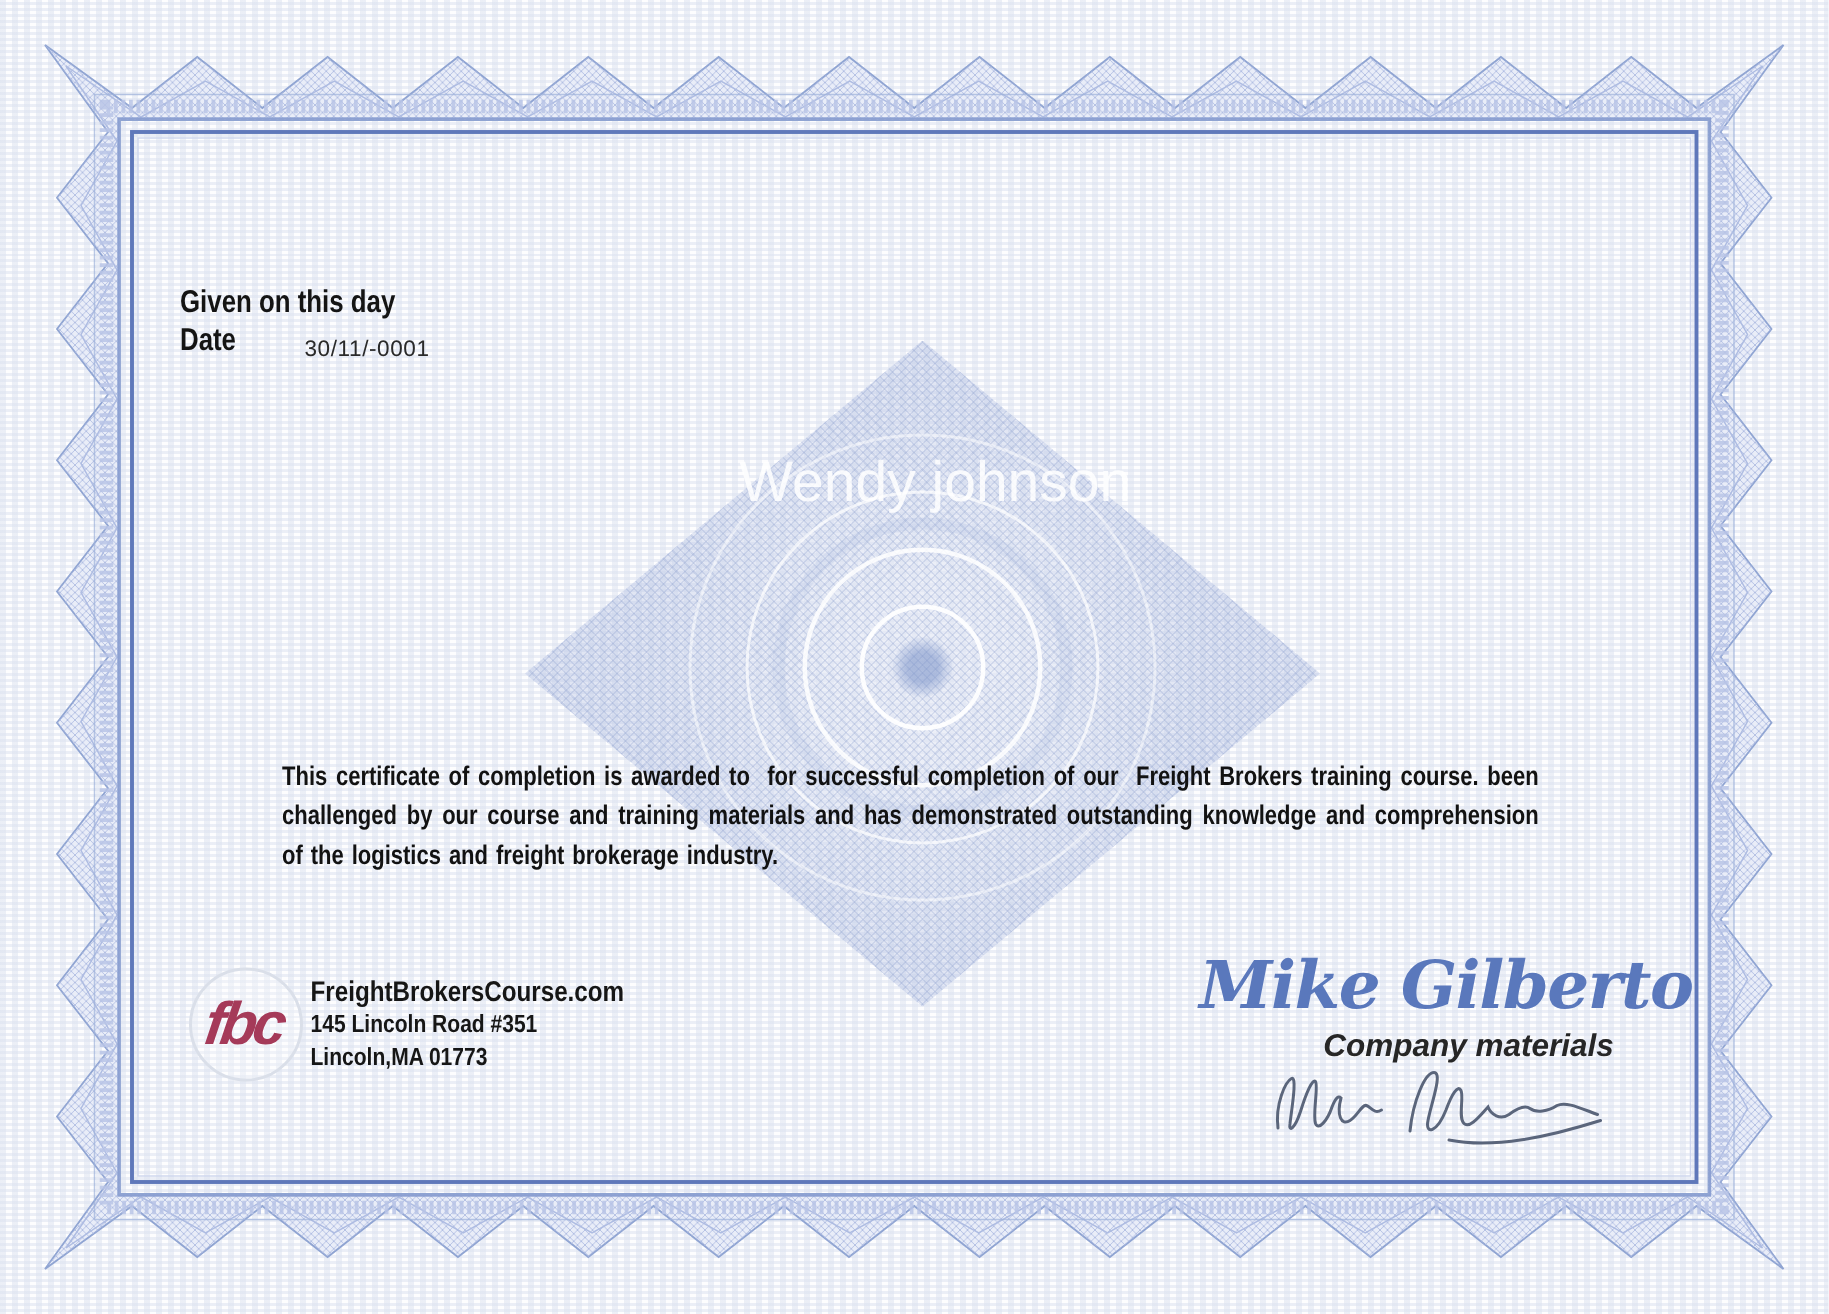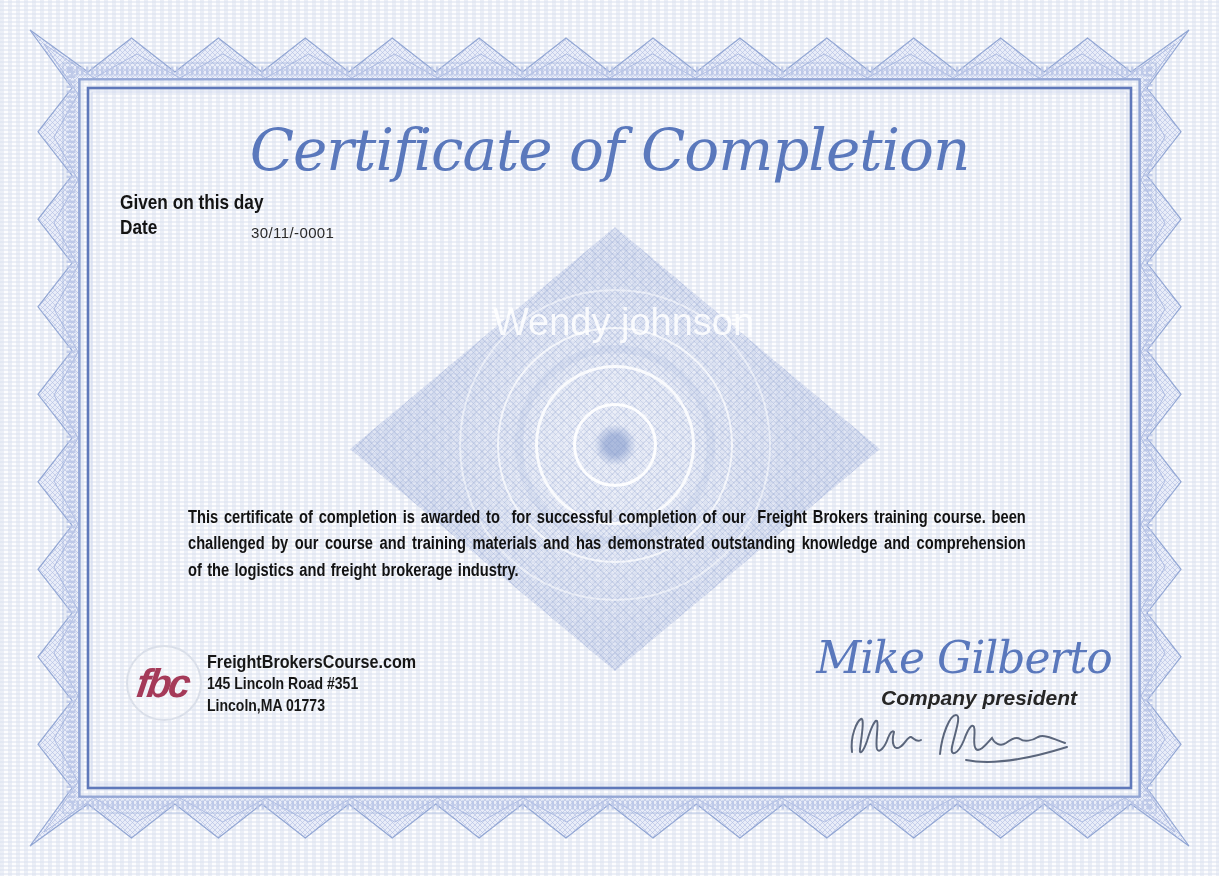--- a/index.html
+++ b/index.html
@@ -40,21 +40,21 @@
   .title {
     left:0; right:0; top:116px; text-align:center;
     font-family:"DejaVu Serif", serif; font-style:italic; font-weight:400;
     font-size:58px; letter-spacing:-1px; color:#5a78bc;
   }
 
   .condensed { transform-origin:0 0; }
 
   .date-block { left:120px; top:189px; transform:scaleX(.82); width:260px;
     font-weight:700; font-size:21px; line-height:25px; color:#141414; }
-  .date-value { left:203px; top:224px; font-size:15px; letter-spacing:.4px; color:#2a2a2a;margin-left:48px; }
+  .date-value { left:203px; top:224px; font-size:15px; letter-spacing:.4px; color:#2a2a2a; }
 
   .watermark-name { left:0; right:0; top:301px; text-align:center;
     transform:translateX(14px); font-size:38px; color:rgba(255,255,255,.85); z-index:4; }
 
   .level { left:0; right:0; top:398px; text-align:center; font-size:33px; color:#0d0d0d; }
 
   .body-text { left:188px; top:504px; width:1028px; transform:scaleX(.815);
     font-weight:700; font-size:18px; line-height:26.3px; color:#121212;
     text-align:justify; white-space:pre-wrap; word-spacing:1.5px; }
 
@@ -63,21 +63,21 @@
     display:flex; align-items:center; justify-content:center; }
   .logo-text { font-weight:900; font-style:italic; font-size:40px; letter-spacing:-3px;
     color:#a53a59; transform:skewX(-8deg); padding-right:4px; }
 
   .issuer-block { left:207px; top:650px; transform:scaleX(.85); width:280px; color:#161616; }
   .issuer-website { font-weight:700; font-size:19px; line-height:23px; }
   .issuer-addr { font-weight:700; font-size:16.5px; line-height:21.5px; }
 
   .signer-name { left:770px; top:632px; width:388px; text-align:center;
     font-family:"DejaVu Serif", serif; font-style:italic; font-size:44px;
-    letter-spacing:-1px; color:#5a78bc; }
+    letter-spacing:-1px; color:#5a78bc;font-weight:bold; }
   .signer-title { left:770px; top:686px; width:388px; text-align:center;
     transform:translateX(15px); font-style:italic; font-weight:700;
     font-size:21px; color:#262626; }
   .signature-svg { left:846px; top:706px; }
 </style>
 </head>
 <body>
 
 <div class="page">
 
@@ -98,21 +98,20 @@
   </svg>
 
   <div class="diamond"></div>
   <div class="ring r-halo"></div>
   <div class="ring r4"></div>
   <div class="ring r3"></div>
   <div class="ring r2"></div>
   <div class="ring r1"></div>
   <div class="ring r-blob"></div>
 
-  <div class="layer title">Certificate of Completion</div>
 
   <div class="layer date-block condensed">
     <div>Given on this day</div>
     <div>Date</div>
   </div>
   <div class="layer date-value">30/11/-0001</div>
 
   <div class="layer watermark-name">Wendy johnson</div>
 
 
@@ -122,21 +121,21 @@
     <span class="logo-text">fbc</span>
   </div>
 
   <div class="layer issuer-block condensed">
     <div class="issuer-website">FreightBrokersCourse.com</div>
     <div class="issuer-addr">145 Lincoln Road #351</div>
     <div class="issuer-addr">Lincoln,MA 01773</div>
   </div>
 
   <div class="layer signer-name">Mike Gilberto</div>
-  <div class="layer signer-title">Company president</div>
+  <div class="layer signer-title">Company materials</div>
 
   <svg class="layer signature-svg" width="232" height="64" viewBox="0 0 232 64">
     <g fill="none" stroke="#47536b" stroke-width="2" stroke-linecap="round" opacity=".88">
       <path d="M6 46 C4 30 11 15 15 13 C19 11 15 34 14 43 C13 49 17 47 21 35 C25 22 29 13 31 15 C33 18 29 37 31 43 C33 48 39 41 42 32 C44 27 46 24 48 26 C45 37 48 45 54 41 C59 38 62 30 65 31 C68 32 70 37 75 34"></path>
       <path d="M94 48 C96 28 104 9 110 9 C116 9 108 30 106 41 C104 51 112 49 118 34 C122 23 126 17 128 21 C130 26 126 39 130 43 C134 47 142 36 146 32 C148 37 154 41 160 37 C164 34 170 30 174 33 C178 36 186 35 192 31 C198 28 208 33 219 37"></path>
       <path d="M120 54 C150 60 186 52 221 41"></path>
     </g>
   </svg>
 
 </div>

